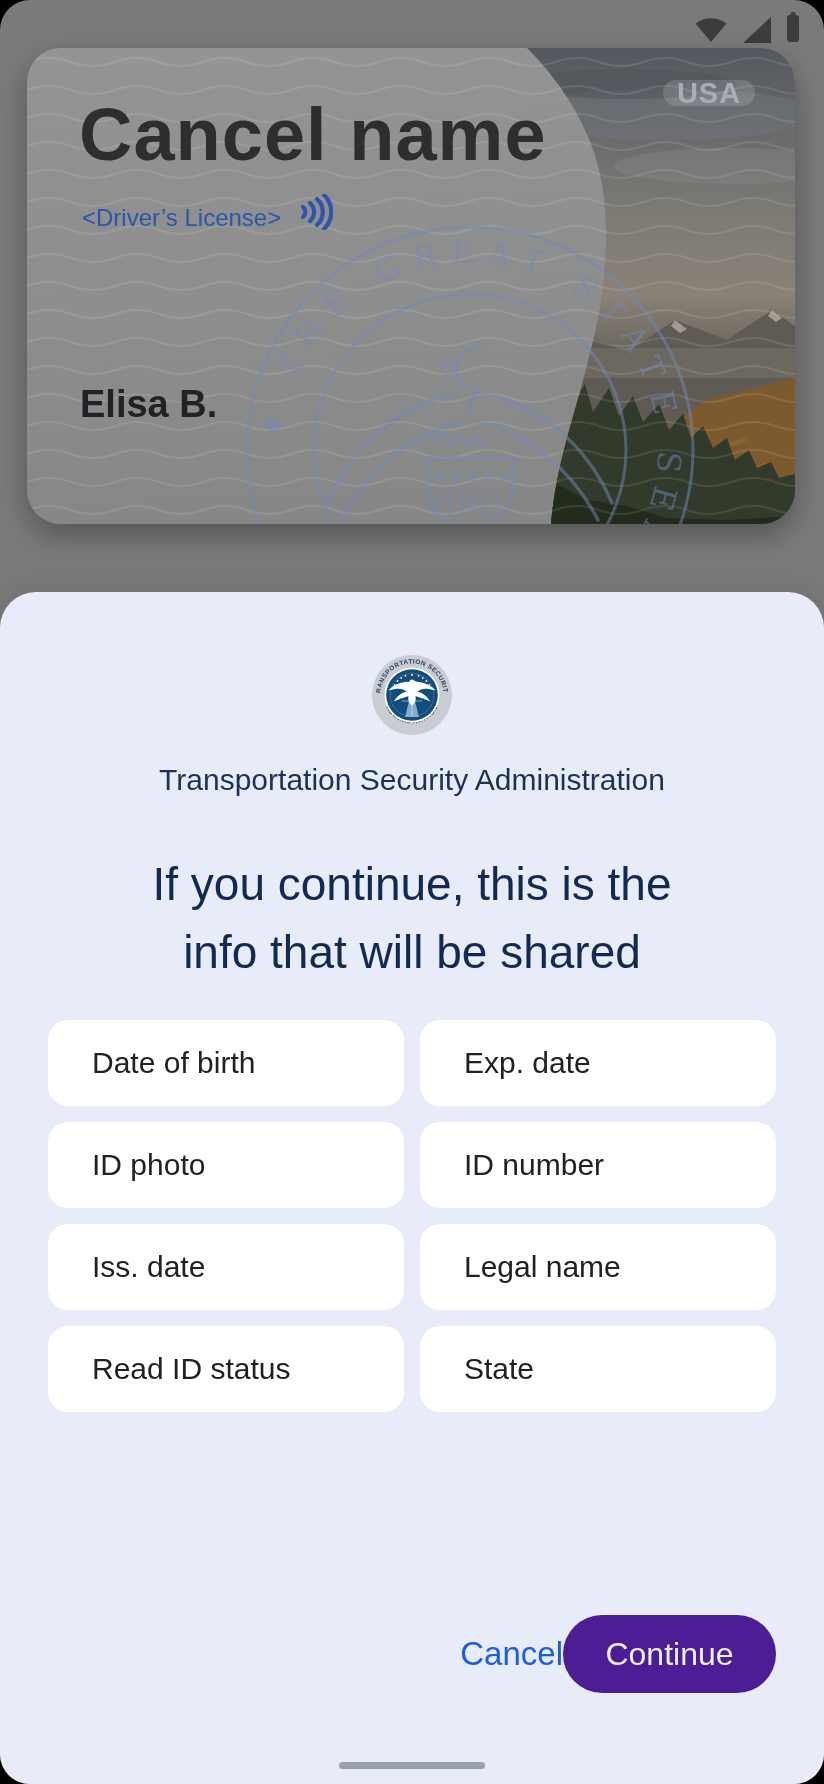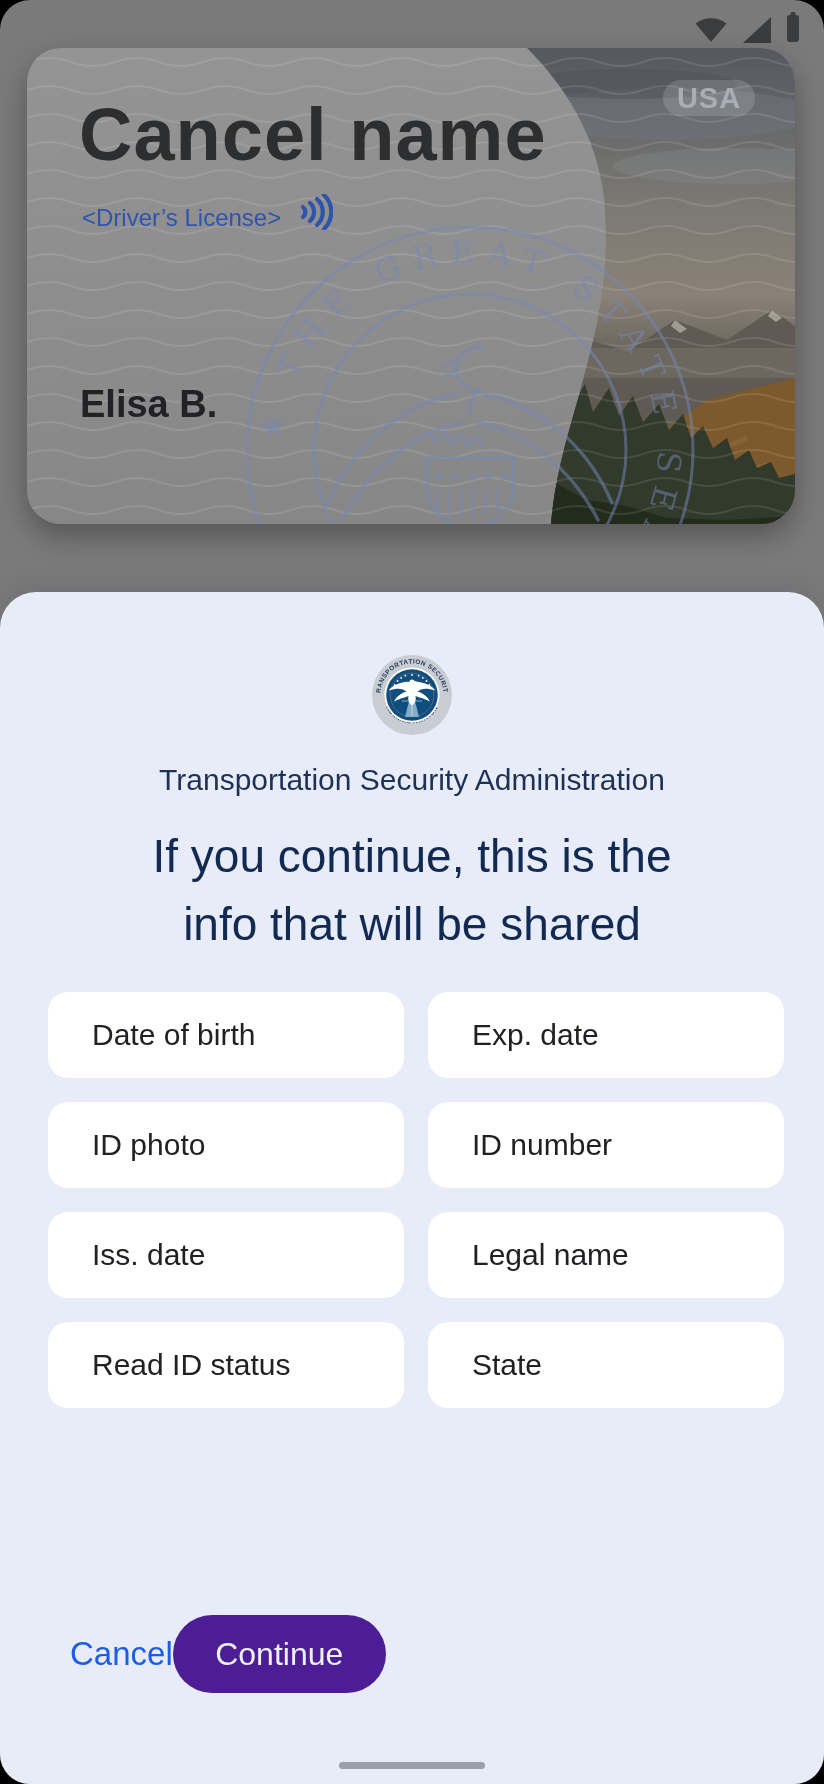--- a/index.html
+++ b/index.html
@@ -14,36 +14,36 @@
   
   .card{position:absolute;left:27px;top:48px;width:768px;height:476px;border-radius:34px;
         overflow:hidden;background:linear-gradient(178deg,#949494 0%,#8d8d8d 55%,#868686 100%);
         box-shadow:0 12px 28px rgba(0,0,0,.30);}
   .card-art{position:absolute;inset:0;}
   .card-title{position:absolute;left:52px;top:48px;font-size:74px;line-height:78px;font-weight:700;
               color:#2d2e30;letter-spacing:1px;}
   .card-subtitle{position:absolute;left:55px;top:146px;display:flex;align-items:center;gap:14px;
                  font-size:24px;line-height:40px;font-weight:500;color:#2e55ac;}
   .card-name{position:absolute;left:53px;top:333px;font-size:38px;line-height:46px;font-weight:600;color:#202225;}
-  .usa-pill{position:absolute;top:32px;right:40px;width:92px;height:36px;border-radius:22px;
+  .usa-pill{position:absolute;top:32px;right:40px;width:92px;height:26px;border-radius:22px;
             background:rgba(255,255,255,.15);color:#a9aeb6;font-size:29px;font-weight:700;letter-spacing:1px;
             display:flex;align-items:center;justify-content:center;}
 
   
   .sheet{position:absolute;left:0;right:0;top:592px;bottom:0;background:#e8ecf8;
          border-radius:36px 36px 0 0;box-shadow:0 -6px 24px rgba(31,41,70,.10);}
   .tsa-logo{display:block;width:80px;height:80px;margin:63px auto 0;}
   .org-name{margin-top:27px;text-align:center;font-size:30px;line-height:36px;color:#1d3156;}
-  .headline{margin-top:24px;text-align:center;font-size:46px;line-height:68px;color:#122a52;}
+  .headline{margin-top:52px;text-align:center;font-size:46px;line-height:68px;color:#122a52;}
   .headline span{display:block;}
-  .chip-grid{margin:34px 48px 0;display:grid;grid-template-columns:356px 356px;gap:24px;}
+  .chip-grid{margin:34px 48px 0;display:grid;grid-template-columns:356px 356px;gap:16px;}
   .chip{height:86px;background:#ffffff;border-radius:20px;display:flex;align-items:center;
         padding-left:44px;box-sizing:border-box;font-size:30px;color:#202124;}
-  .actions{position:absolute;left:45px;right:48px;top:1023px;height:78px;
-           display:flex;justify-content:flex-start;align-items:center;}
+  .actions{position:absolute;left:64px;right:48px;top:1023px;height:78px;
+           display:flex;justify-content:flex-end;align-items:center;}
   .cancel-btn{margin-left:25px;font-size:33px;font-weight:500;color:#1d5ce4;background:none;border:none;
               padding:0;cursor:pointer;font-family:"Liberation Sans",sans-serif;}
   .continue-btn{width:213px;height:78px;border-radius:39px;background:#4c1d95;color:#eef1fa;border:none;
                 font-size:32px;font-weight:500;display:flex;align-items:center;justify-content:center;
                 cursor:pointer;font-family:"Liberation Sans",sans-serif;}
   .home-bar{position:absolute;left:50%;transform:translateX(-50%);bottom:15px;width:146px;height:7px;
             border-radius:4px;background:#9aa0aa;}
 </style>
 </head>
 <body>

